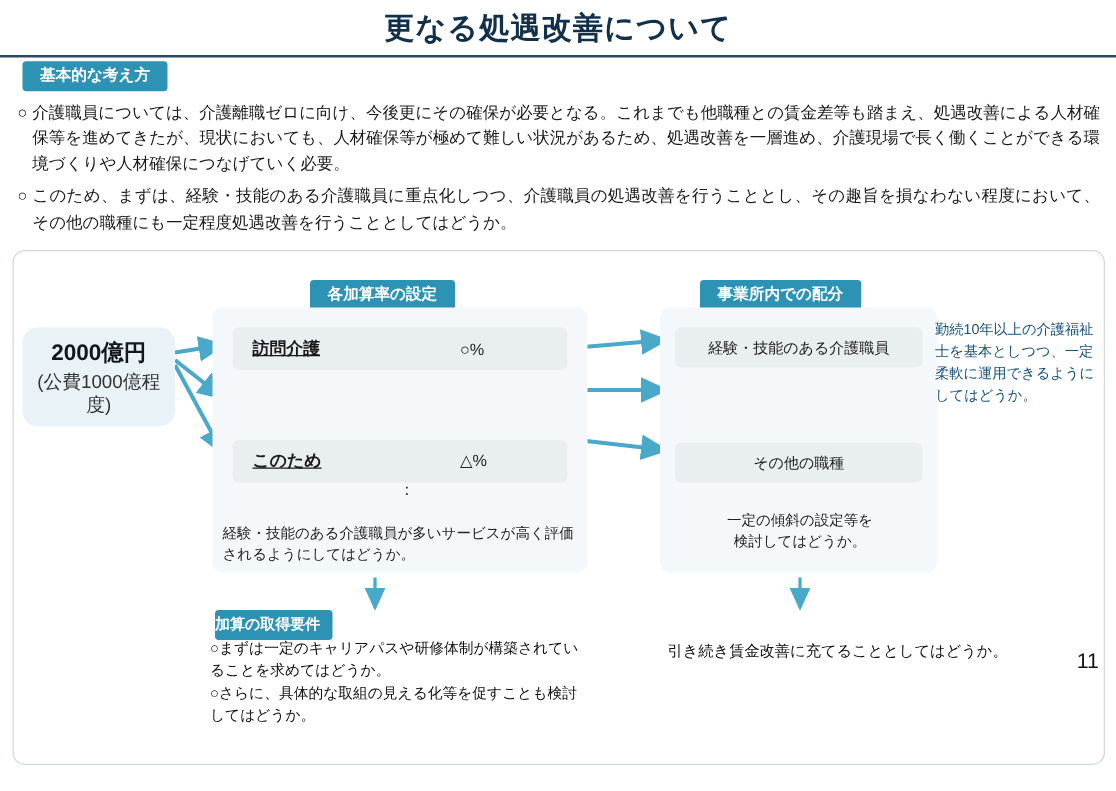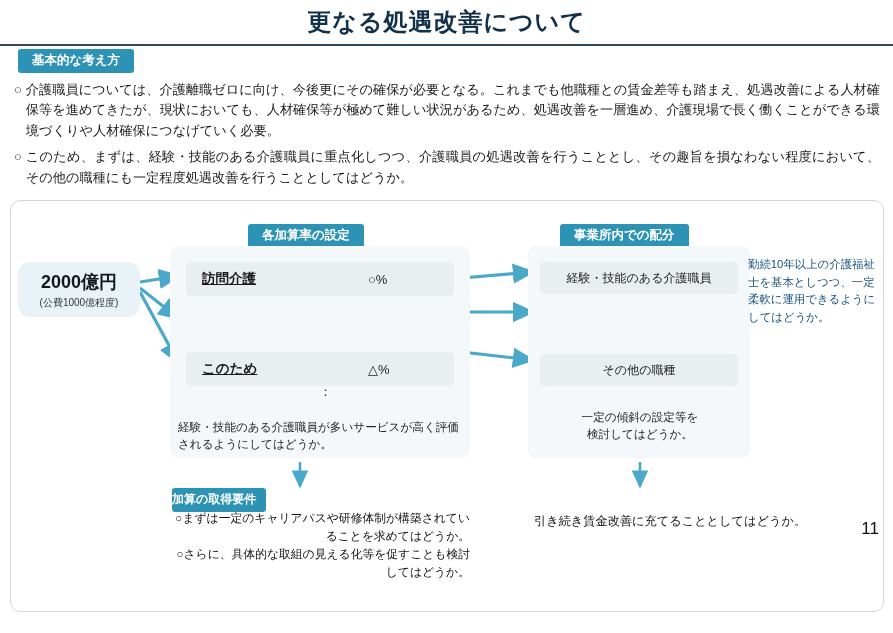--- a/index.html
+++ b/index.html
@@ -53,21 +53,21 @@
     border:1px solid #cfd8dd;border-radius:10px;background:#ffffff;
   }
 
   
   .amount{
     position:absolute;left:18px;top:262px;width:118px;
     background:#e8f2f7;border-radius:12px;
     text-align:center;padding:8px 2px 7px 2px;
   }
   .amount .big{font-size:18px;font-weight:bold;color:#14181c;}
-  .amount .sub{font-size:10px;color:#333;margin-top:2px;}
+  .amount .sub{font-size:15px;color:#333;margin-top:2px;}
 
   
   .tag-kasan{position:absolute;left:248px;top:224px;}
   .tag-haibun{position:absolute;left:560px;top:224px;}
 
   
   .group-left{
     position:absolute;left:170px;top:246px;width:300px;height:212px;
     background:#f4f8fa;border-radius:8px;
   }
@@ -120,21 +120,21 @@
   
   .side-note{
     position:absolute;left:748px;top:256px;width:128px;
     font-size:11.4px;line-height:1.55;color:#16527a;
   }
 
   
   .tag-youken{position:absolute;left:172px;top:488px;}
   .box-youken{
     position:absolute;left:168px;top:510px;width:302px;height:82px;
-    font-size:11.8px;line-height:1.52;color:#111;text-align:right;
+    font-size:11.8px;line-height:1.52;color:#111;
   }
   .tag-hiyo{position:absolute;left:540px;top:488px;}
   .box-hiyo{
     position:absolute;left:534px;top:512px;width:330px;
     font-size:12.2px;line-height:1.5;color:#111;
   }
 
   
   .arrows{position:absolute;left:0;top:0;width:893px;height:633px;pointer-events:none;}
 

